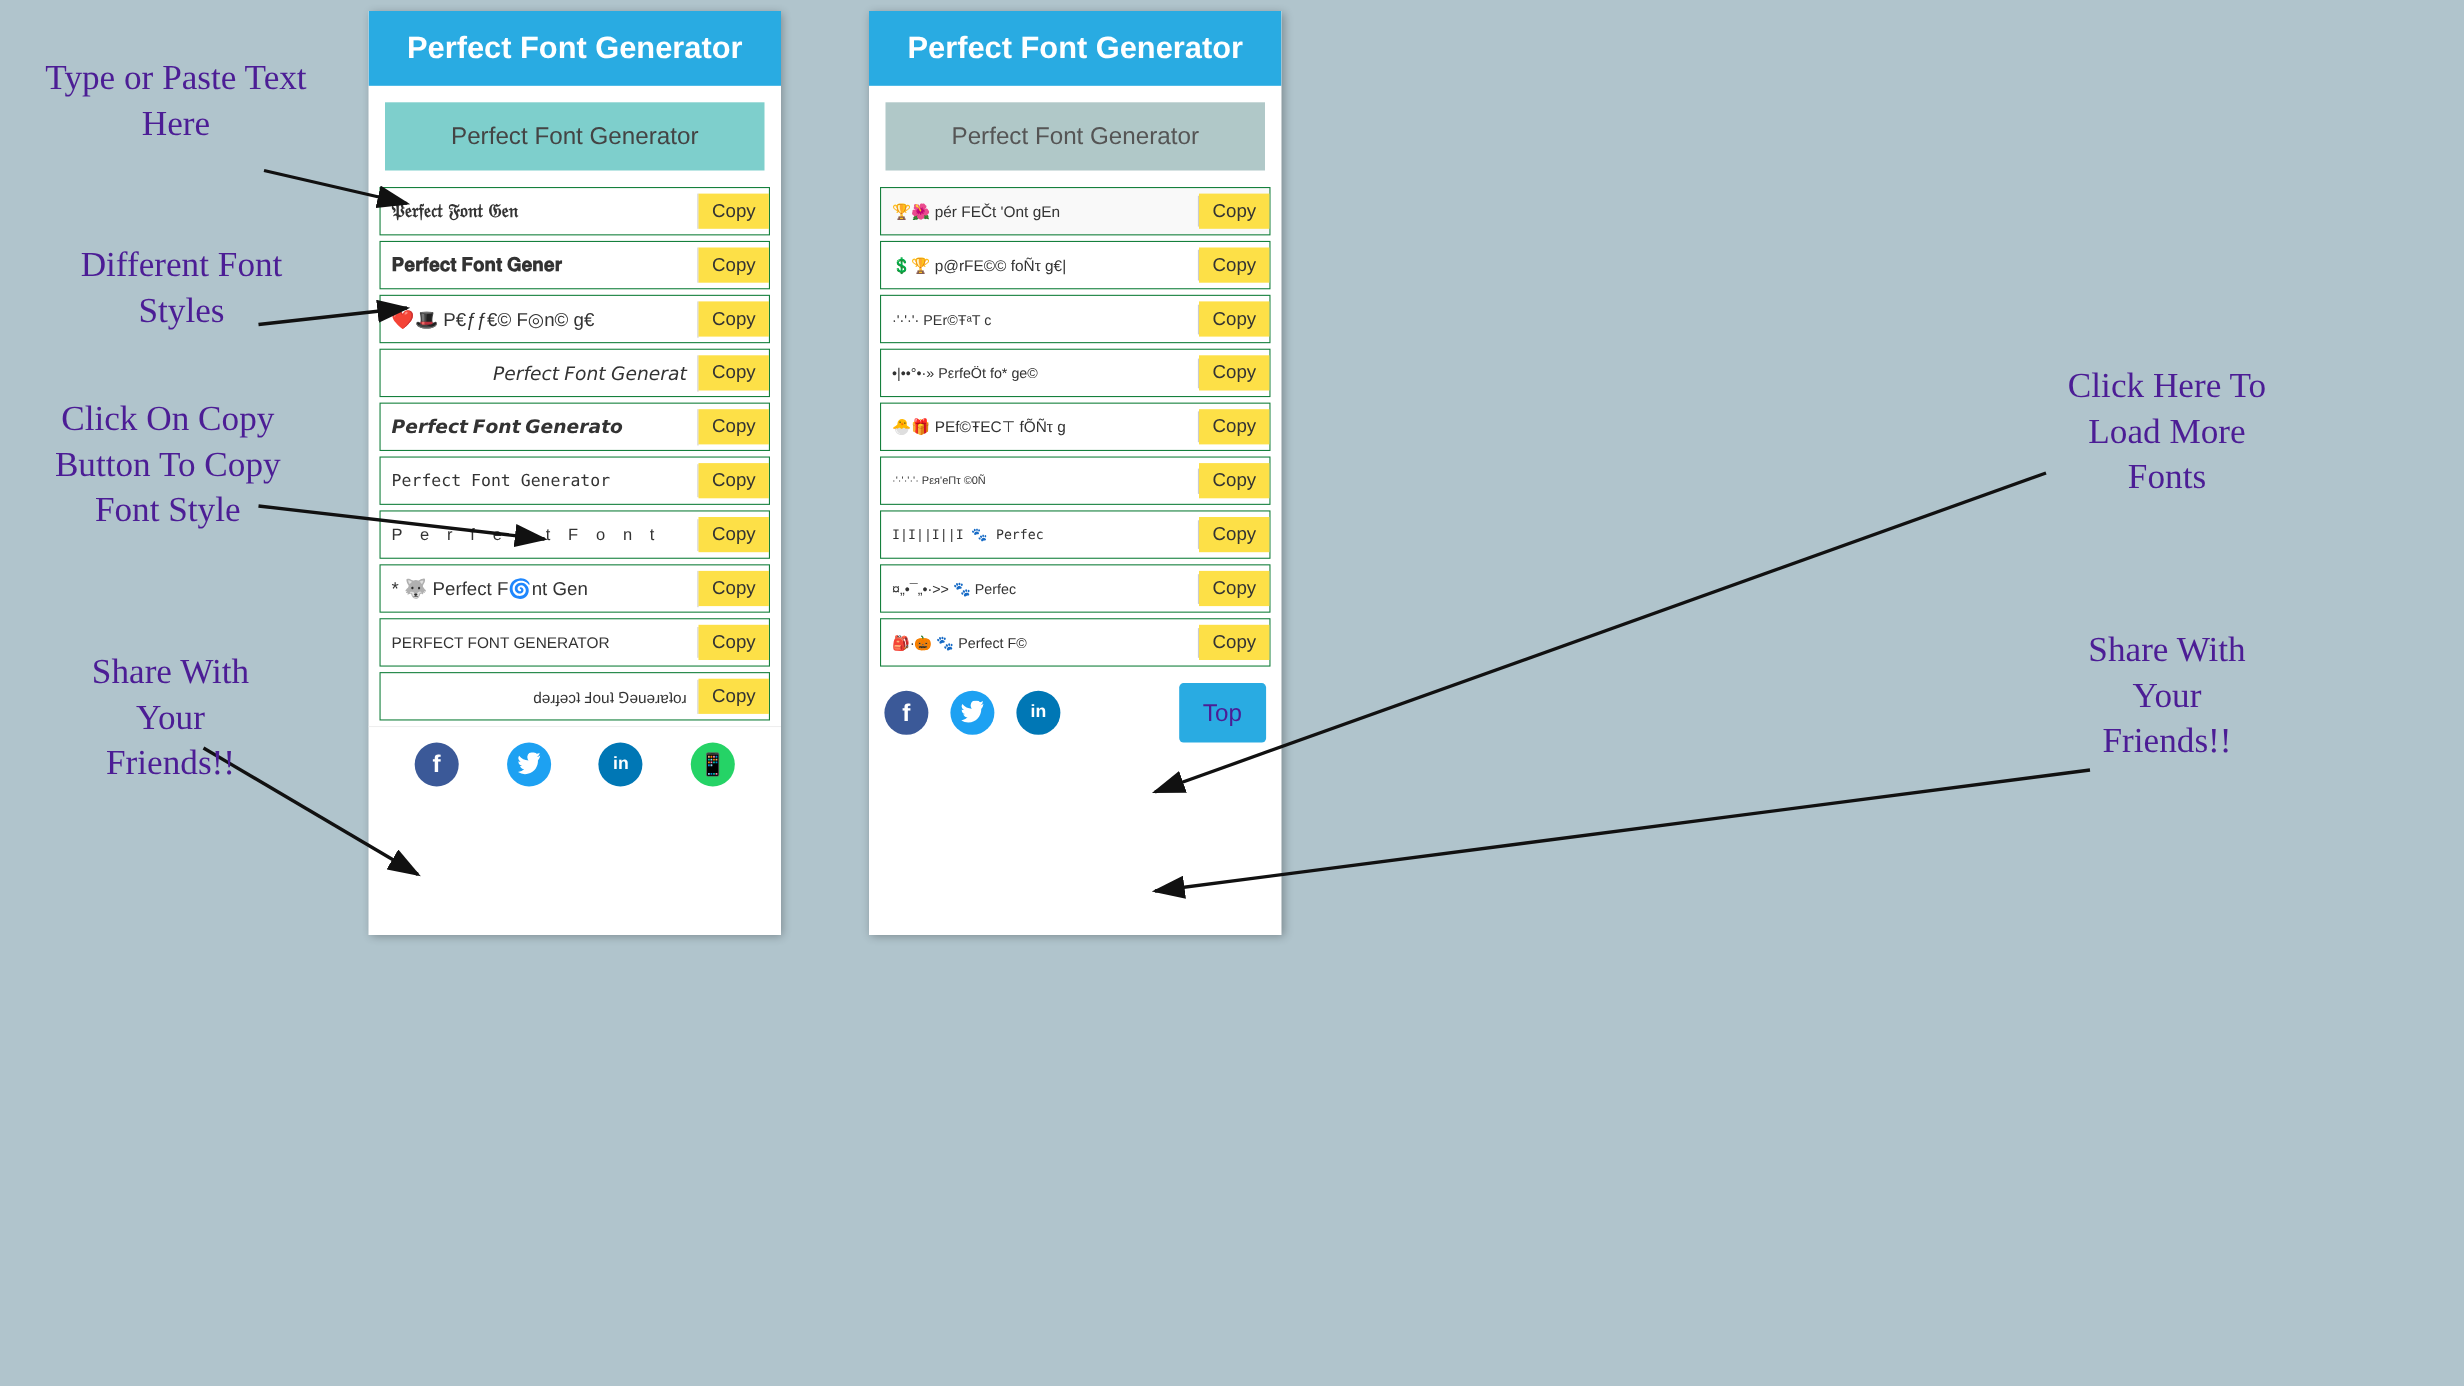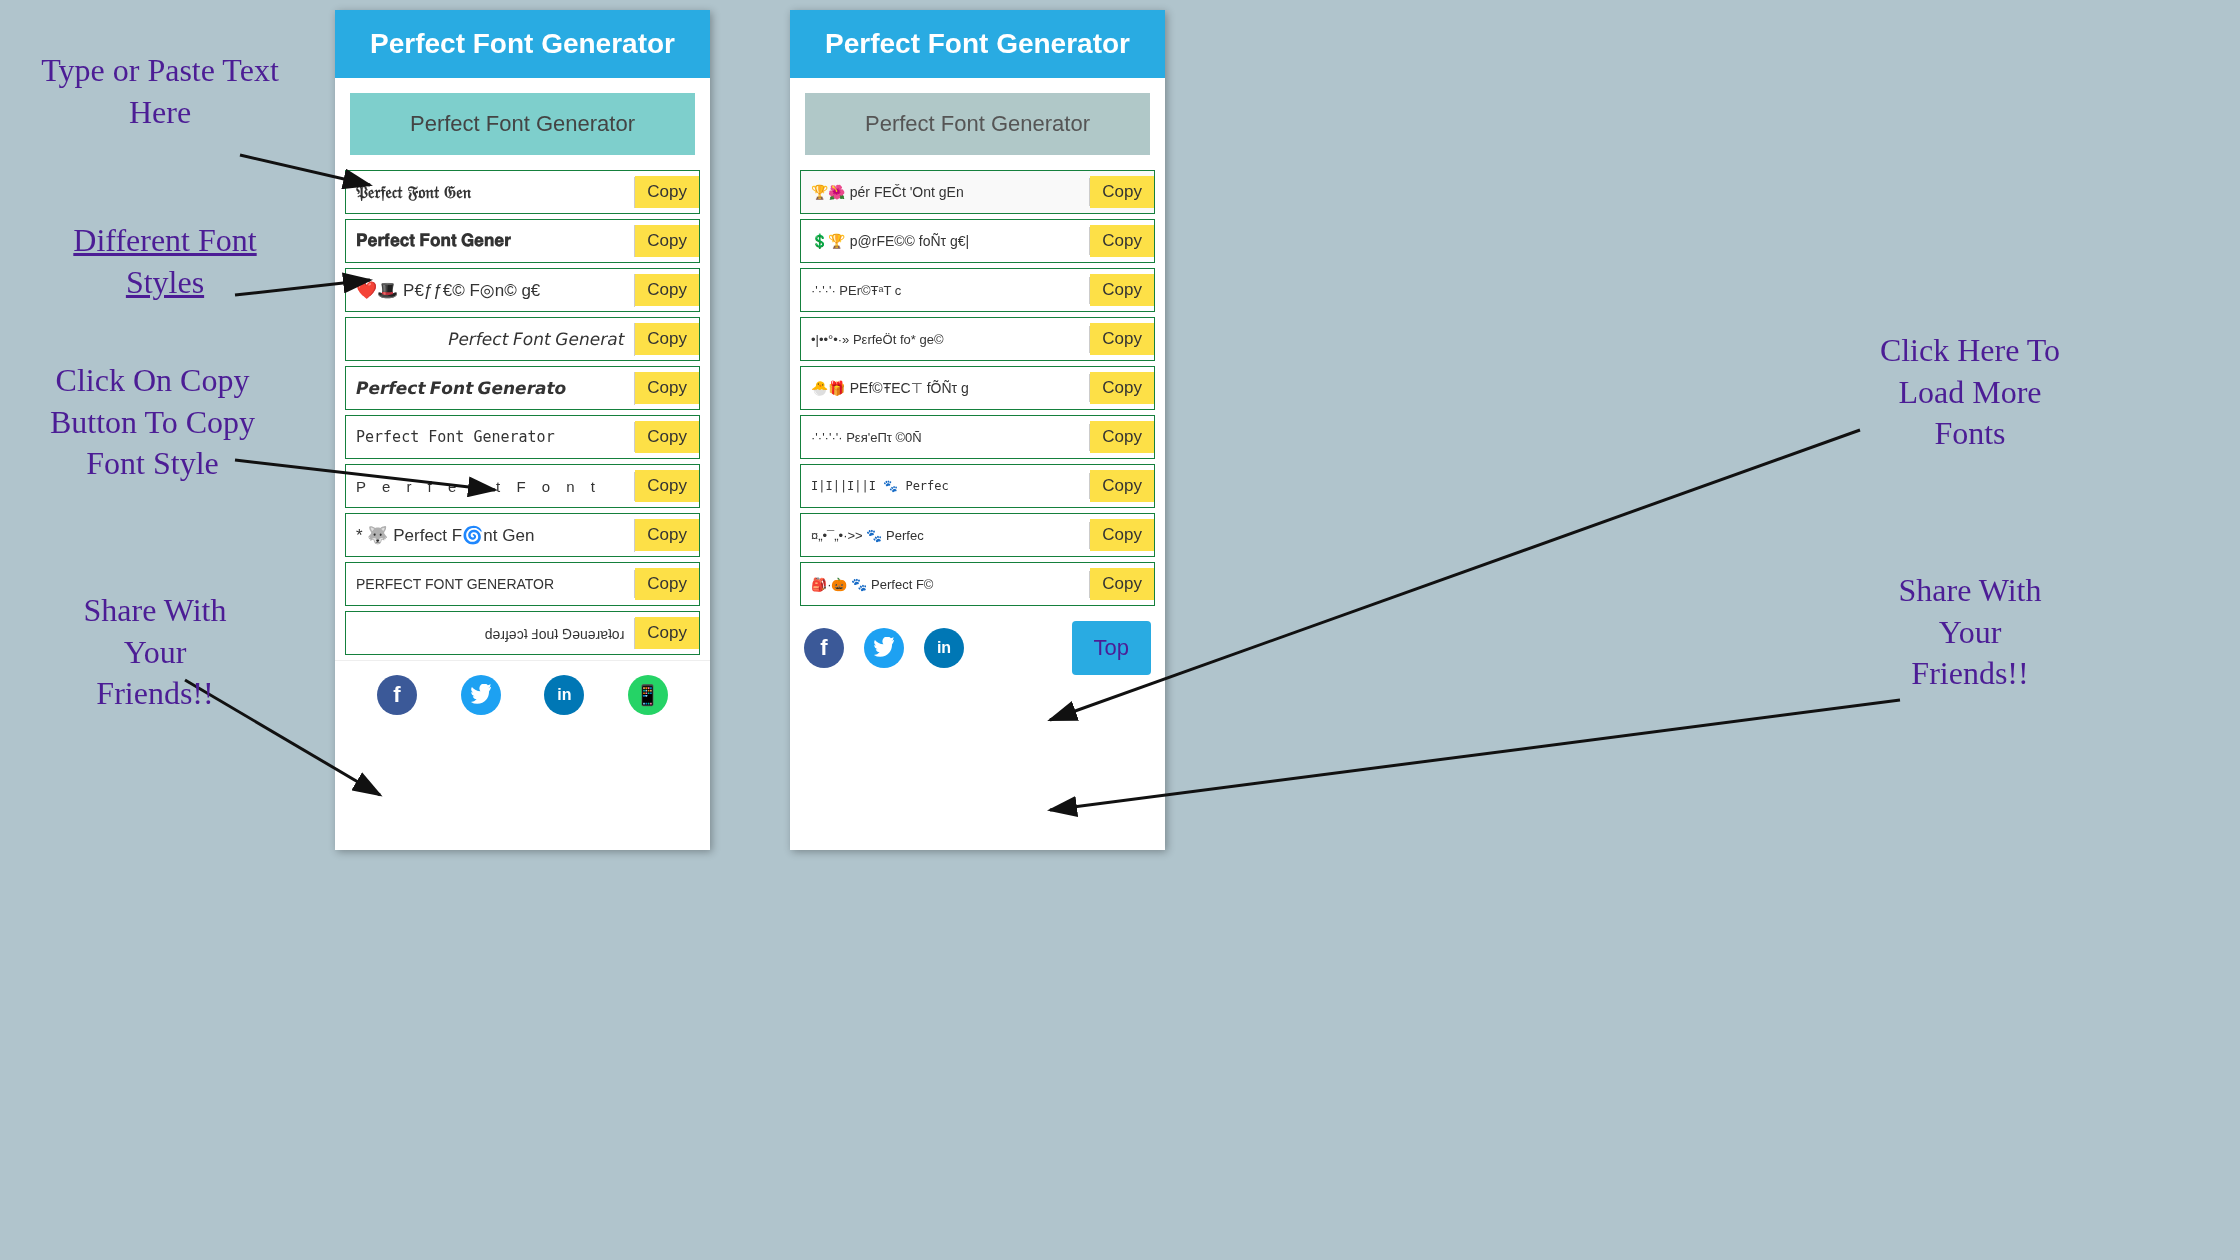--- a/index.html
+++ b/index.html
@@ -226,21 +226,21 @@
   </div>
   <div class="font-row">
     <span class="font-text" style="font-size:13px;">•|••°•·» PεrfeÖt fo* ge©</span>
     <button class="copy-btn">Copy</button>
   </div>
   <div class="font-row">
     <span class="font-text" style="font-size:14px;">🐣🎁 PEf©ŦEC⊤ fÕÑτ g</span>
     <button class="copy-btn">Copy</button>
   </div>
   <div class="font-row">
-    <span class="font-text" style="font-size:13px;">·'·'·'·'· Pεя'eΠτ ©0Ñ</span>
+    <span class="font-text" style="font-size:10px;">·'·'·'·'· Pεя'eΠτ ©0Ñ</span>
     <button class="copy-btn">Copy</button>
   </div>
   <div class="font-row">
     <span class="font-text" style="font-size:12px;font-family:monospace;">I|I||I||I 🐾 Perfec</span>
     <button class="copy-btn">Copy</button>
   </div>
   <div class="font-row">
     <span class="font-text" style="font-size:13px;">¤„•¯„•·&gt;&gt; 🐾 Perfec</span>
     <button class="copy-btn">Copy</button>
   </div>
@@ -282,21 +282,21 @@
 
   <line x1="1900" y1="700" x2="1050" y2="810" stroke="#111" stroke-width="3" marker-end="url(#arr)"></line>
 
   <defs>
     <marker id="arr" markerWidth="10" markerHeight="7" refX="9" refY="3.5" orient="auto">
       <polygon points="0 0, 10 3.5, 0 7" fill="#111"></polygon>
     </marker>
   </defs>
 </svg>
 
-<div class="annotation" style="left:30px; top:220px; width:270px;text-decoration:underline;">Different Font<br>Styles</div>
+<div class="annotation" style="left:30px; top:220px; width:270px;">Different Font<br>Styles</div>
 
 <div class="annotation" style="left:10px; top:360px; width:285px;">Click On Copy<br>Button To Copy<br>Font Style</div>
 
 <div class="annotation" style="left:30px; top:590px; width:250px;">Share With<br>Your<br>Friends!!</div>
 
 <div class="annotation" style="left:1820px; top:330px; width:300px;">Click Here To<br>Load More<br>Fonts</div>
 
 <div class="annotation" style="left:1820px; top:570px; width:300px;">Share With<br>Your<br>Friends!!</div>
 
 </body></html>

